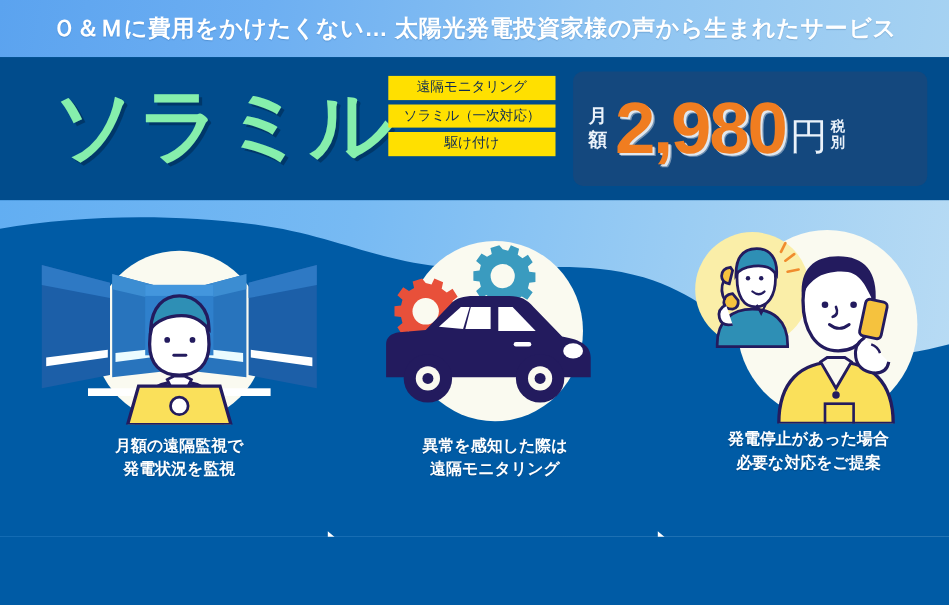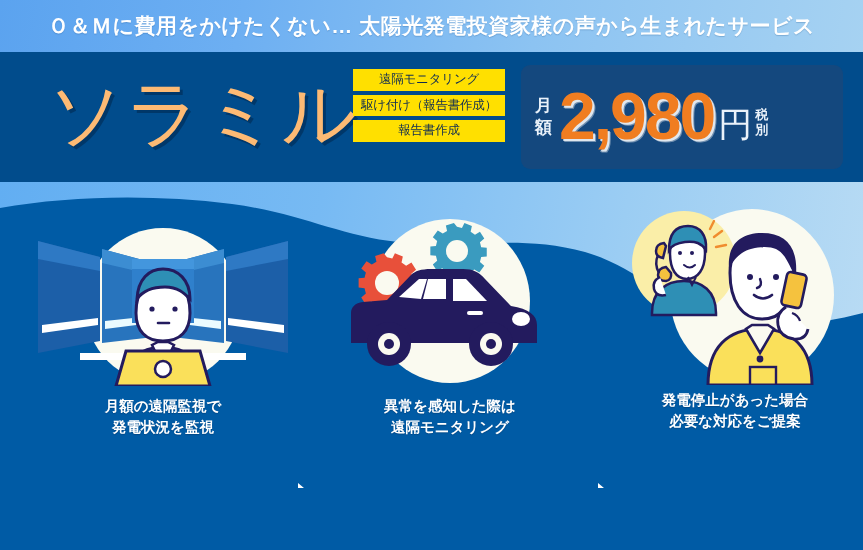--- a/index.html
+++ b/index.html
@@ -29,23 +29,23 @@
 
   
   .hero-band{
     position:absolute; left:0; top:52px; width:863px; height:130px;
     background:#014C8C;
   }
   .hero-inner{ position:relative; width:863px; height:130px; }
 
   .brand-title{
     position:absolute; left:48px; top:12px;
-    color:#fdba74;
+    color:#86efac;
     font-size:74px;
-    font-weight:normal;
+    font-weight:bold;
     letter-spacing:2px;
     line-height:100px;
     text-shadow:3px 3px 0 rgba(0,30,62,.45);
     white-space:nowrap;
   }
 
   .badge-stack{
     position:absolute; left:353px; top:17px;
     width:152px;
     display:flex; flex-direction:column; gap:4px;
@@ -150,22 +150,22 @@
     <div class="headline-text">Ｏ＆Ｍに費用をかけたくない… 太陽光発電投資家様の声から生まれたサービス</div>
   </div>
 
   <div class="hero-band">
     <div class="hero-inner">
 
       <div class="brand-title">ソラミル</div>
 
       <div class="badge-stack">
         <div class="badge">遠隔モニタリング</div>
-        <div class="badge">駆け付け（報告書作成）</div>
-        <div class="badge">報告書作成</div>
+        <div class="badge">ソラミル（一次対応）</div>
+        <div class="badge">駆け付け</div>
       </div>
 
       <div class="price-box">
         <div class="price-prefix">月<br>額</div>
         <div class="price-number">2,980</div>
         <div class="price-unit">円</div>
         <div class="price-tax">税<br>別</div>
       </div>
 
     </div>

